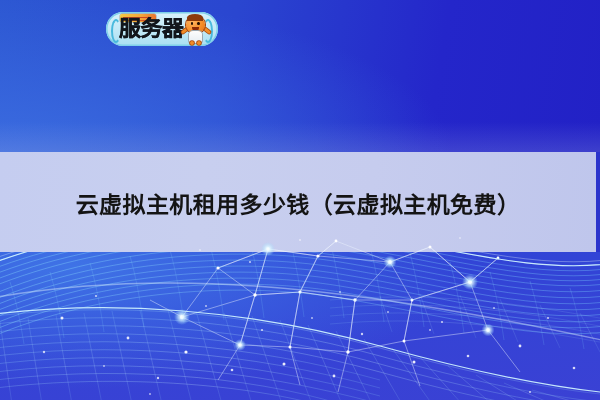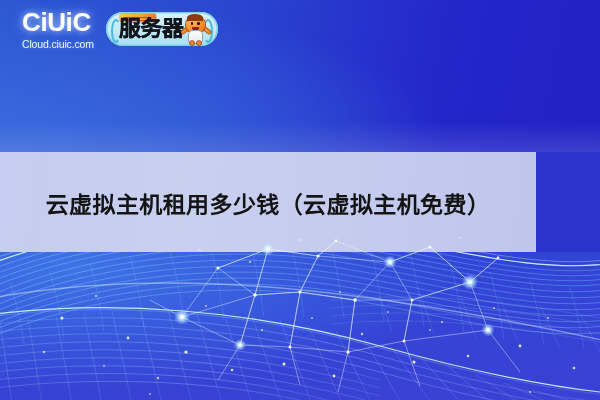--- a/index.html
+++ b/index.html
@@ -192,21 +192,21 @@
     box-shadow: 0 0 0 0.8px #a8480c;
   }
   .mascot-leg.l { left: 9px; }
   .mascot-leg.r { left: 16px; }
 
   
   .title-band {
     position: absolute;
     left: 0;
     top: 152px;
-    width: 536px;
+    width: 596px;
     height: 100px;
     background: linear-gradient(96deg, #c5cdf0 0%, #c8cfef 34%, #c6ccee 62%, #bfc6ec 100%);
     display: flex;
     align-items: center;
     justify-content: center;
     overflow: hidden;
   }
   .title-text {
     position: relative;
     z-index: 3;
@@ -244,24 +244,20 @@
   }
   .graphics-layer svg { display: block; }
 </style>
 </head>
 <body>
 
 <div id="banner">
 
   <div class="top-blue"></div>
 
-  <div class="logo-block">
-    <div class="logo-word">CiUiC</div>
-    <div class="logo-domain">Cloud.ciuic.com</div>
-  </div>
 
   <div class="badge-pill">
     <span class="badge-bracket left"></span>
     <span class="badge-bracket right"></span>
     <span class="badge-ribbon"></span>
     <span class="badge-text">服务器</span>
 
     <span class="mascot">
       <span class="mascot-arm l"></span>
       <span class="mascot-arm r"></span>

